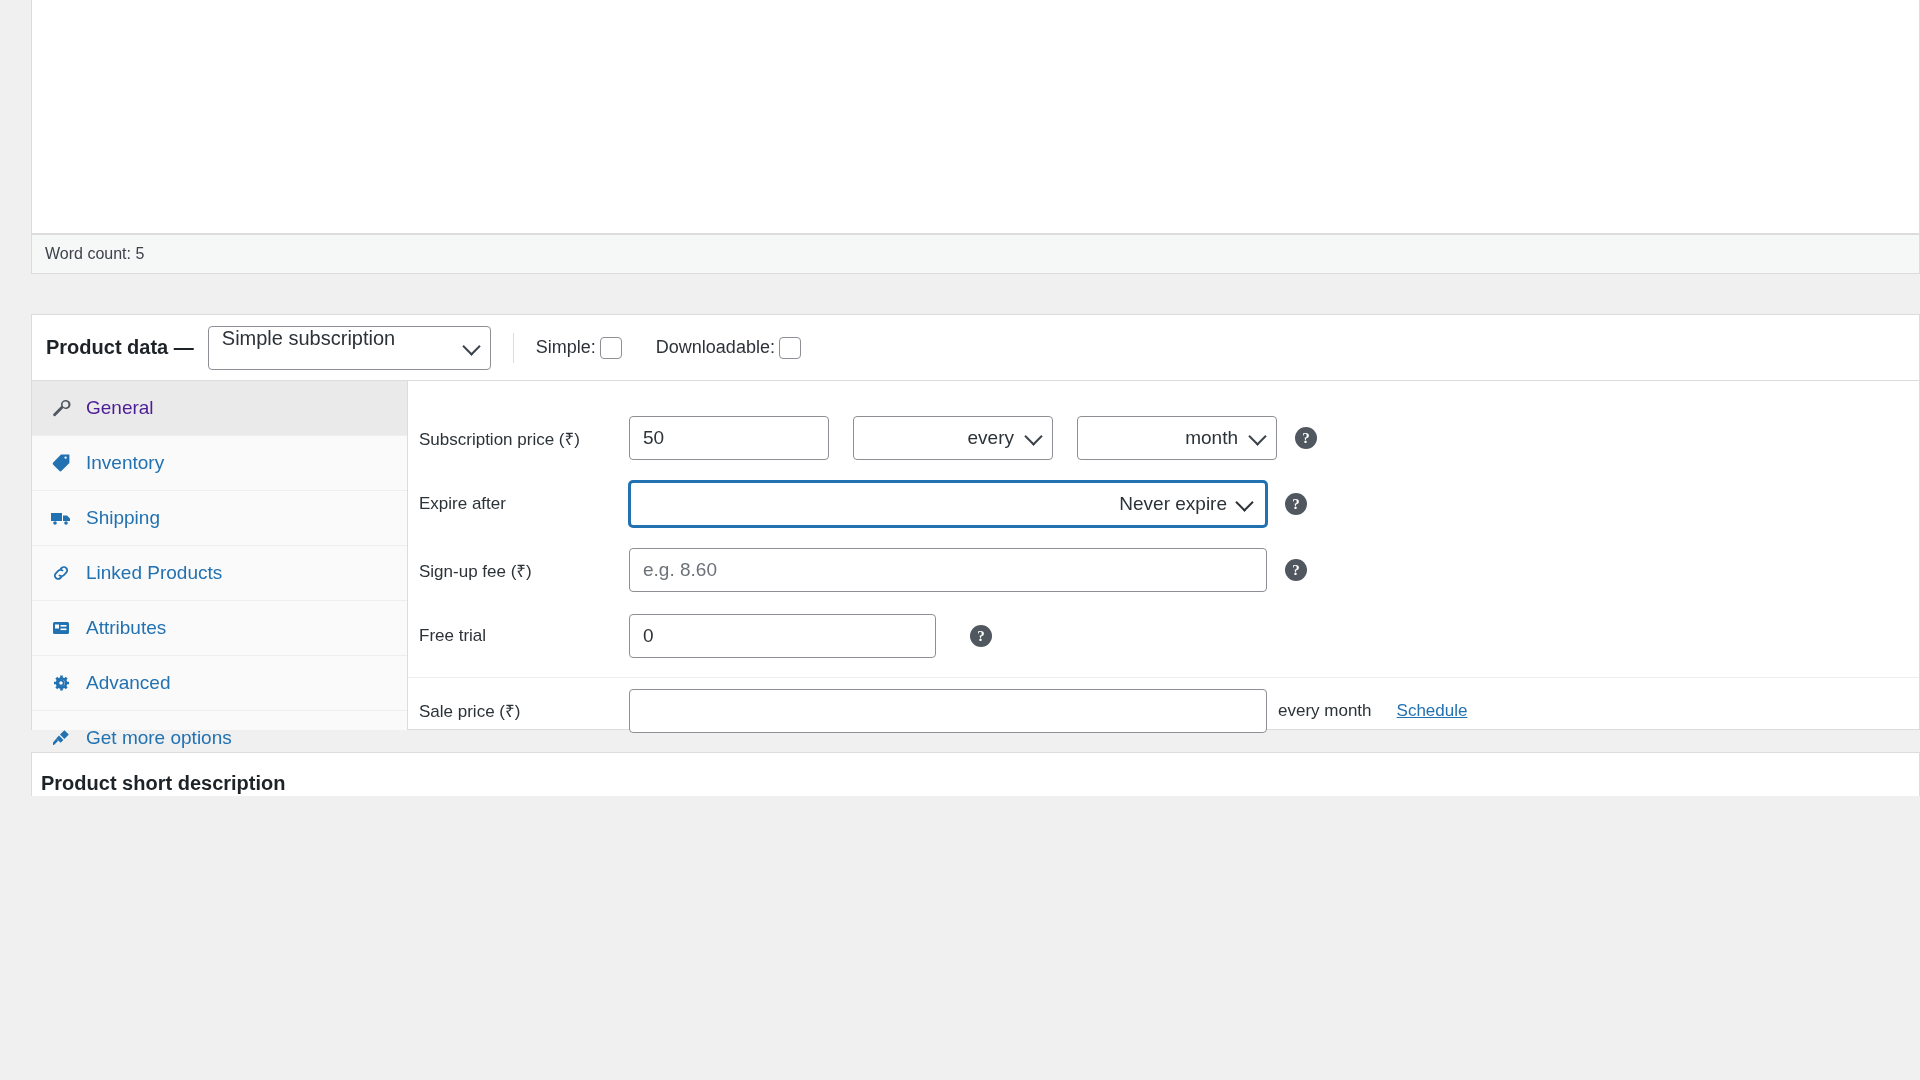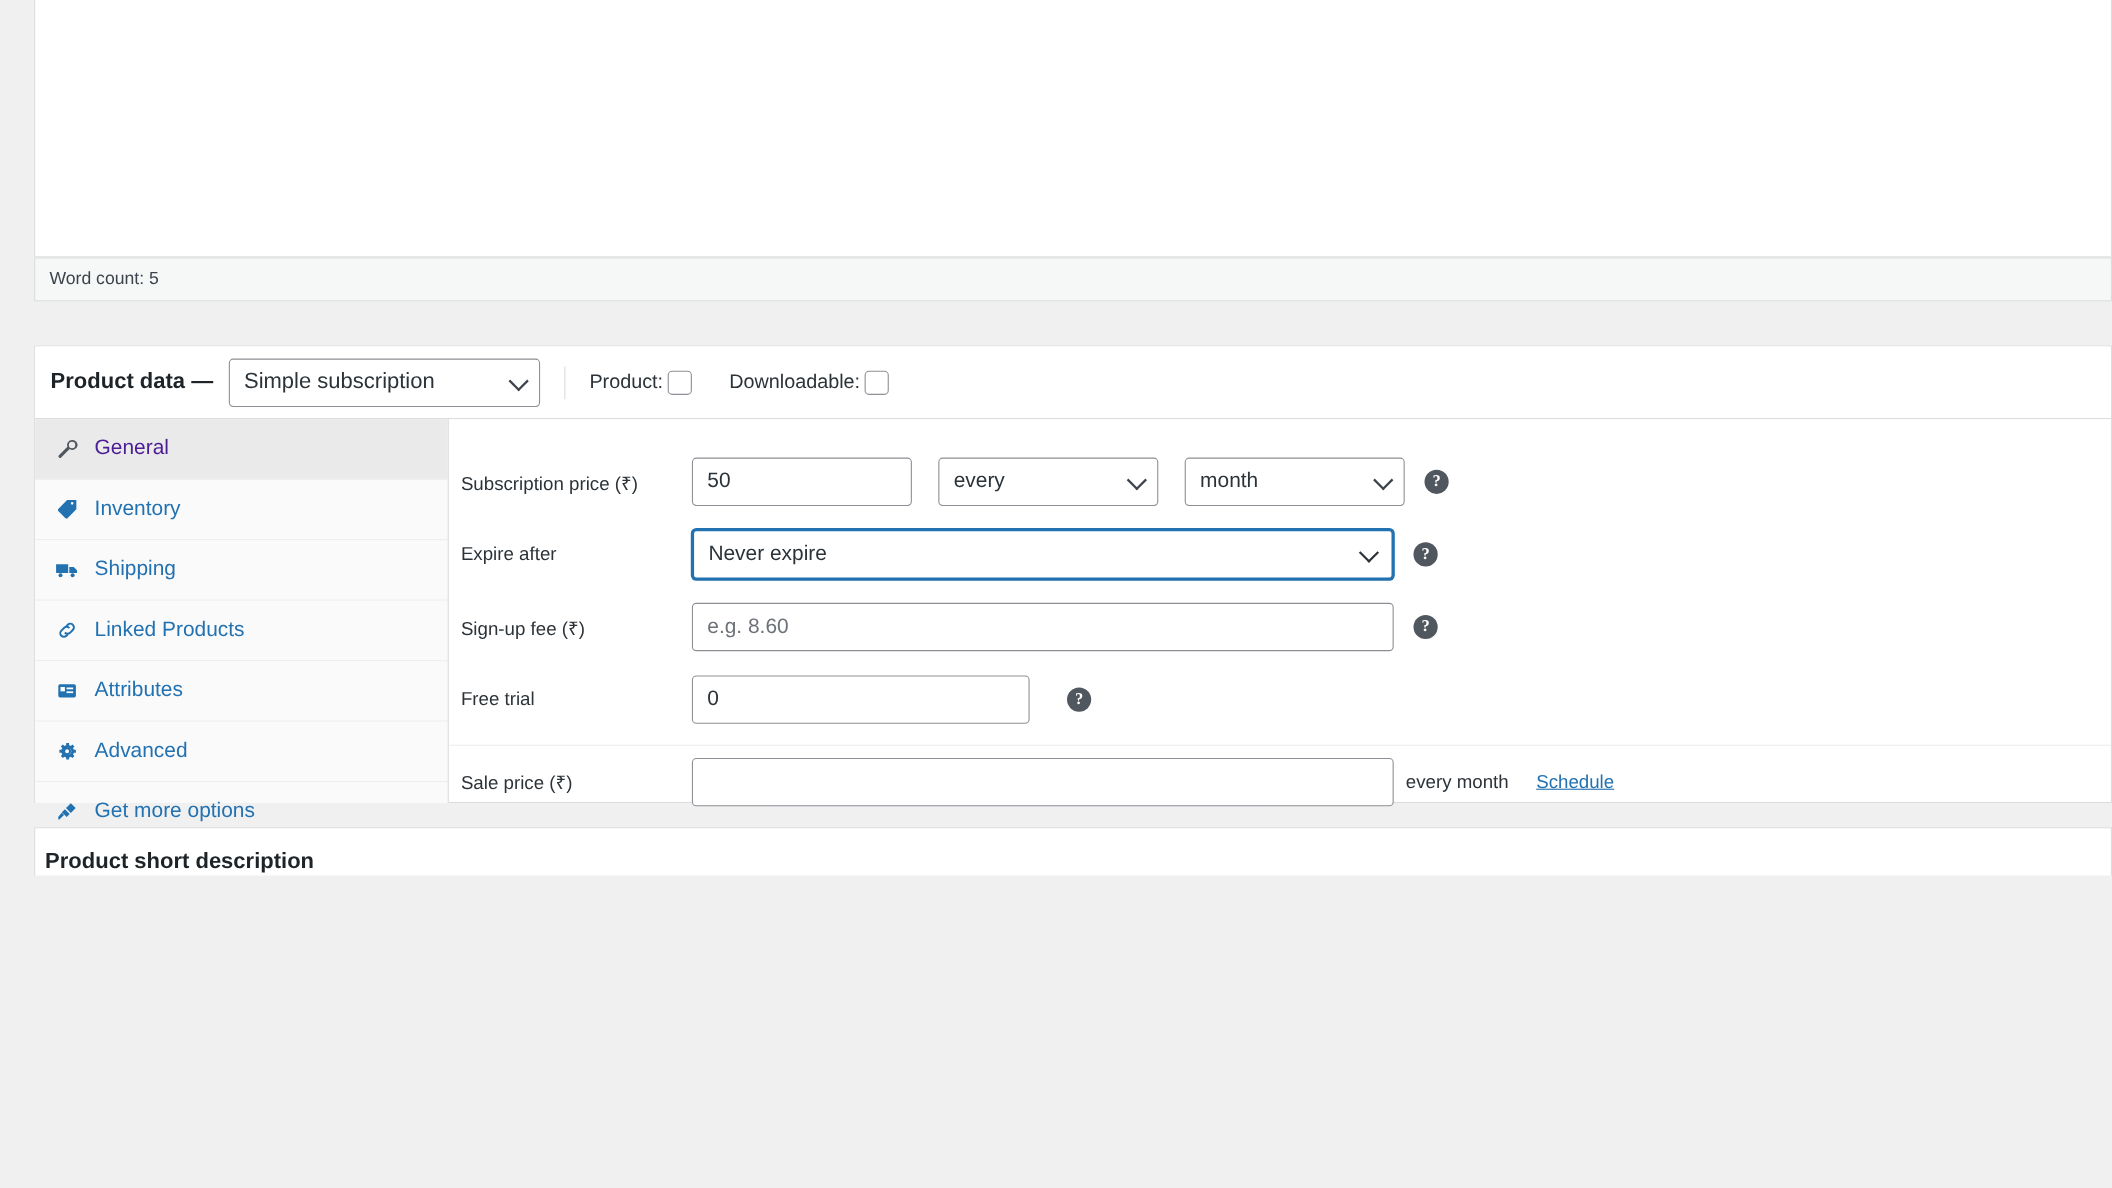--- a/index.html
+++ b/index.html
@@ -82,21 +82,21 @@
   }
   .metabox-title {
     font-size: 20px; font-weight: 700; color: #1d2327;
     margin-right: 14px; white-space: nowrap;
   }
   .type-select {
     position: relative;
     width: 283px; height: 44px;
     border: 1px solid #8c8f94; border-radius: 4px;
     background: #fff;
-    display: flex; align-items: center;
+    display: flex; 
     padding: 0 34px 0 13px;
     font-size: 20px; color: #2c3338;
   }
   .sel-chevron {
     position: absolute; right: 12px; top: 50%;
     width: 13px; height: 13px;
     margin-top: -8px;
     border-right: 2.5px solid #3c434a;
     border-bottom: 2.5px solid #3c434a;
     transform: rotate(45deg);
@@ -162,21 +162,22 @@
     border: 1px solid #8c8f94; border-radius: 4px;
     background: #fff;
     display: flex; align-items: center;
     padding: 0 13px;
     font-size: 19px; color: #2c3338;
   }
   .field.ph { color: #6c7278; }
   .field.empty { color: transparent; }
   .select-field {
     position: relative;
-    padding-right: 28px;
+    padding-right: 38px;
+    justify-content: flex-end;
   }
   .w-price { width: 200px; }
   .w-every { width: 200px; }
   .w-month { width: 200px; }
   .w-wide { width: 638px; }
   .w-trial { width: 307px; }
   .w-days { width: 307px; }
   .w-sale { width: 638px; }
   .gap { width: 24px; flex: none; }
   .gap-sm { width: 16px; flex: none; }
@@ -295,21 +296,21 @@
       <span class="metabox-title">Product data —</span>
 
       <div class="type-select">
         <span>Simple subscription</span>
         <span class="sel-chevron"></span>
       </div>
 
       <div class="head-divider"></div>
 
       <label class="chk-group">
-        <span>Product:</span>
+        <span>Simple:</span>
         <span class="chk-box"></span>
       </label>
 
       <label class="chk-group">
         <span>Downloadable:</span>
         <span class="chk-box"></span>
       </label>
     </div>
 
     <div class="metabox-body">

